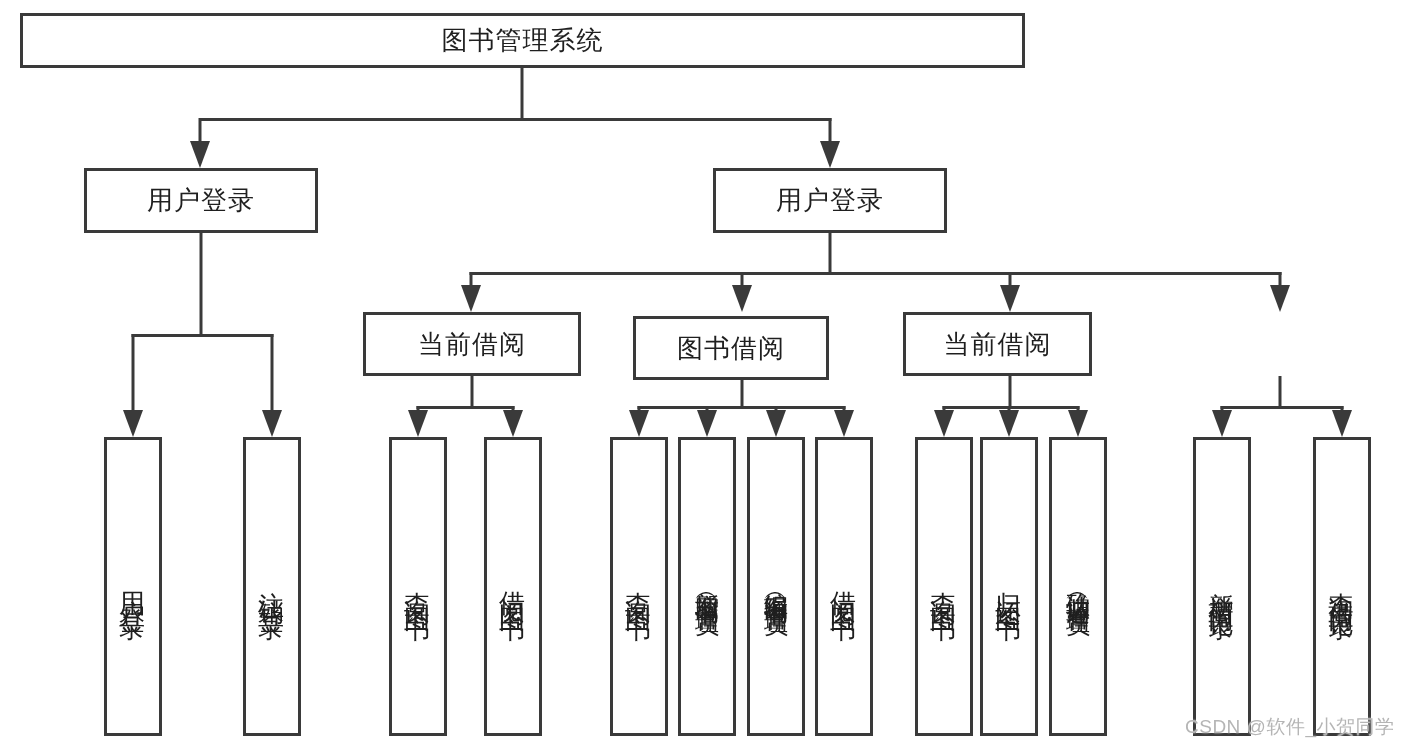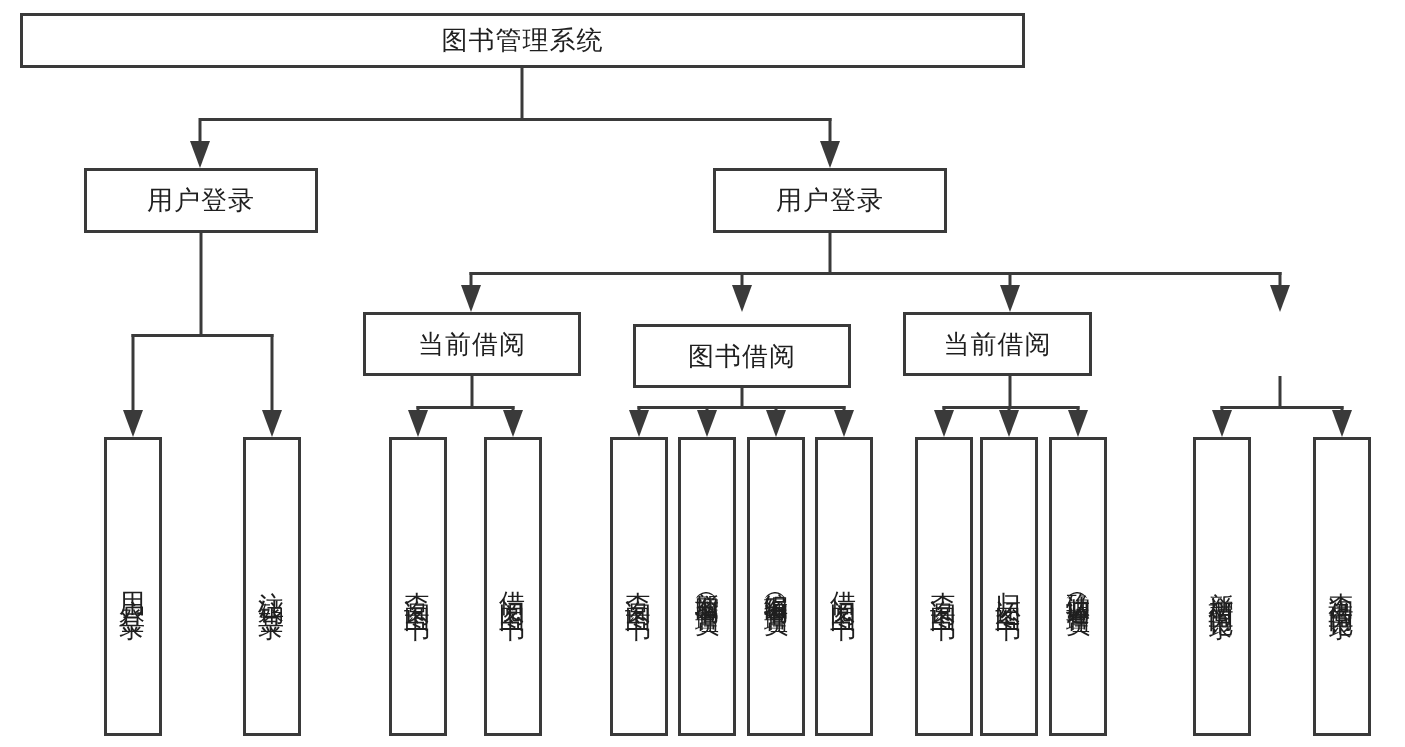--- a/index.html
+++ b/index.html
@@ -126,21 +126,21 @@
   <div class="node" style="left:84px; top:168px; width:234px; height:65px">
     <span class="label">用户登录</span>
   </div>
   <div class="node" style="left:713px; top:168px; width:234px; height:65px">
     <span class="label">用户登录</span>
   </div>
 
   <div class="node" style="left:363px; top:312px; width:218px; height:64px">
     <span class="label">当前借阅</span>
   </div>
-  <div class="node" style="left:633px; top:324px; width:218px; height:64px">
+  <div class="node" style="left:633px; top:316px; width:196px; height:64px">
     <span class="label">图书借阅</span>
   </div>
   <div class="node" style="left:903px; top:312px; width:189px; height:64px">
     <span class="label">当前借阅</span>
   </div>
 
   <div class="node leaf" style="left:104px; top:437px; width:58px; height:299px">
     <span class="label">用户登录</span>
   </div>
   <div class="node leaf" style="left:243px; top:437px; width:58px; height:299px">
@@ -177,14 +177,15 @@
     <span class="label tight9">确认归还（管理员）</span>
   </div>
 
   <div class="node leaf" style="left:1193px; top:437px; width:58px; height:299px">
     <span class="label tight6">新增借阅记录</span>
   </div>
   <div class="node leaf" style="left:1313px; top:437px; width:58px; height:299px">
     <span class="label tight6">查询借阅记录</span>
   </div>
 
+  <div class="watermark">CSDN @软件_小贺同学</div>
 
 </div>
 
 </body></html>

